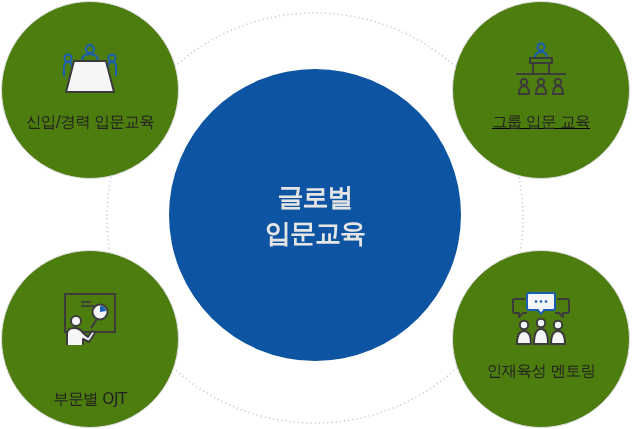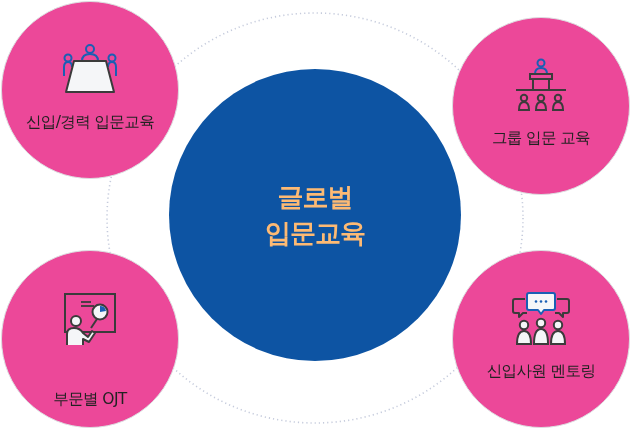--- a/index.html
+++ b/index.html
@@ -31,41 +31,41 @@
       width: 292px;
       height: 292px;
       border-radius: 50%;
       background: #0d54a3;
       display: flex;
       flex-direction: column;
       align-items: center;
       justify-content: center;
     }
     .hub-line {
-      color: #fdba74;
+      color: #e5e5e5;
       font-weight: bold;
       font-size: 26px;
       line-height: 36px;
       letter-spacing: -1px;
     }
     .node {
       position: absolute;
       width: 178px;
       height: 178px;
       border-radius: 50%;
-      background: #ec4899;
+      background: #4d7c0f;
       border: 1px solid #dcdde0;
       box-sizing: border-box;
       display: flex;
       flex-direction: column;
       align-items: center;
       justify-content: flex-start;
     }
     .node-tl { left: 1px;   top: 1px;   }
-    .node-tr { left: 452px; top: 17px;   }
+    .node-tr { left: 452px; top: 1px; text-decoration: underline;   }
     .node-bl { left: 1px;   top: 250px; gap: 28px; }
     .node-br { left: 452px; top: 250px; }
     .node .icon {
       margin-top: 40px;
       width: 60px;
       height: 56px;
     }
     .node .label {
       margin-top: 14px;
       font-size: 15.5px;
@@ -161,16 +161,16 @@
 
       <g fill="#f5f6f8" stroke="#3b3b3b" stroke-width="2">
         <circle cx="13" cy="34" r="4.2"></circle>
         <path d="M6 53 Q6 40 13 40 Q20 40 20 53 Z"></path>
         <circle cx="30" cy="32" r="4.2"></circle>
         <path d="M23 53 Q23 38 30 38 Q37 38 37 53 Z"></path>
         <circle cx="47" cy="34" r="4.2"></circle>
         <path d="M40 53 Q40 40 47 40 Q54 40 54 53 Z"></path>
       </g>
     </svg>
-    <div class="label">신입사원 멘토링</div>
+    <div class="label">인재육성 멘토링</div>
   </div>
 
 </div>
 
 </body></html>

